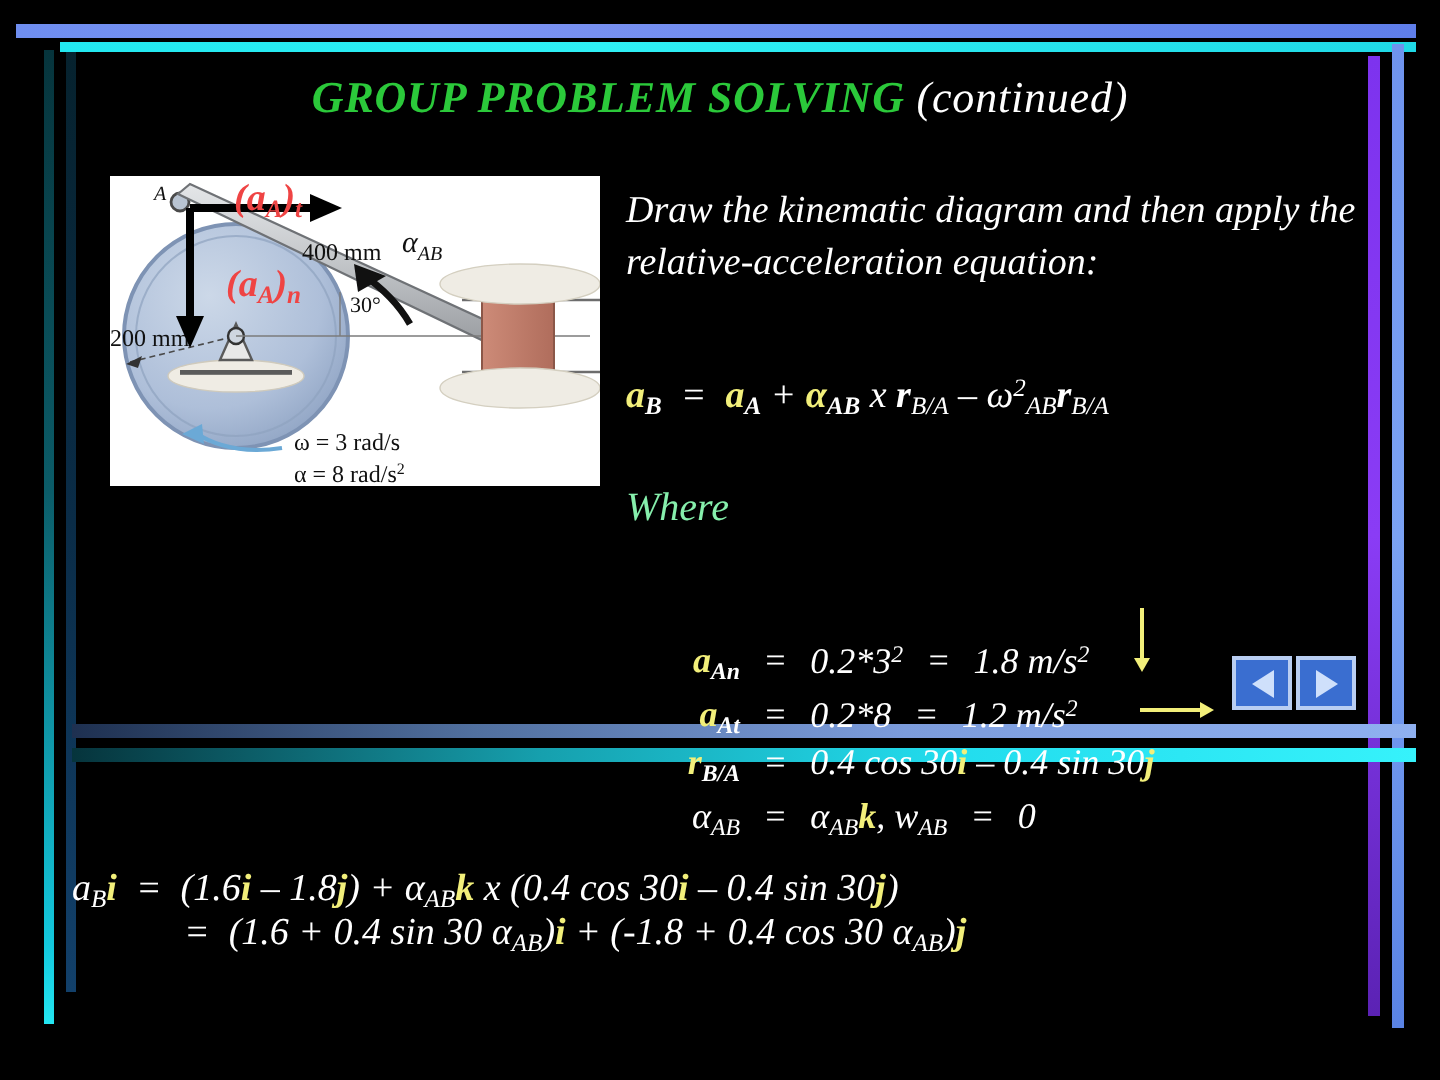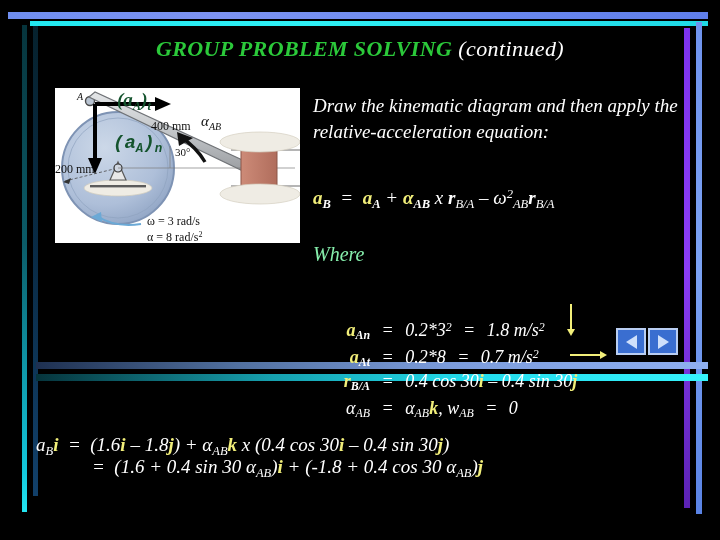--- a/index.html
+++ b/index.html
@@ -92,28 +92,28 @@
   #figure-panel {
     position: absolute;
     left: 55px; top: 88px;
     width: 245px; height: 155px;
     background: #ffffff;
     overflow: hidden;
   }
   #figure-svg { display: block; }
   .fig-overlay {
     position: absolute;
-    color: #14532d;
+    color: #ef4444;
     font-weight: bold;
     font-style: italic;
     font-family: "Liberation Serif", serif;
     white-space: nowrap;
   }
   #ov-at  { left: 62px; top: 1px;  font-size: 19px; }
-  #ov-an  { left: 58px; top: 44px; font-size: 19px; font-family: Liberation Mono, monospace; }
+  #ov-an  { left: 58px; top: 44px; font-size: 19px; }
   .sub { font-size: 0.66em; vertical-align: -0.28em; font-style: italic; }
 
   
   #lead-text {
     position: absolute;
     left: 313px; top: 93px;
     width: 396px;
     font-size: 19px;
     font-style: italic;
     color: #ffffff;
@@ -369,21 +369,21 @@
       <span class="eqs">=</span>
       <span>1.8 m/s</span><span class="sup">2</span>
       <span class="arrow-down"></span>
     </div>
 
     <div class="row">
       <span class="lhs"><span class="vec">a</span><span class="sub vecw">At</span></span>
       <span class="eqs">=</span>
       <span>0.2*8</span>
       <span class="eqs">=</span>
-      <span>0.7 m/s</span><span class="sup">2</span>
+      <span>1.2 m/s</span><span class="sup">2</span>
       <span class="arrow-right"></span>
     </div>
 
     <div class="row">
       <span class="lhs"><span class="vec">r</span><span class="sub vecw">B/A</span></span>
       <span class="eqs">=</span>
       <span>0.4 cos 30</span><span class="vec">i</span>
       <span>–</span>
       <span>0.4 sin 30</span><span class="vec">j</span>
     </div>

